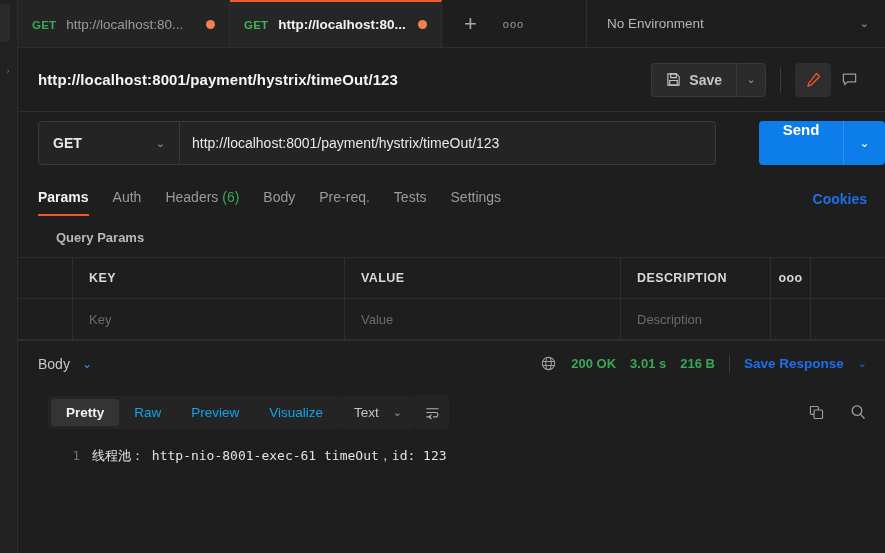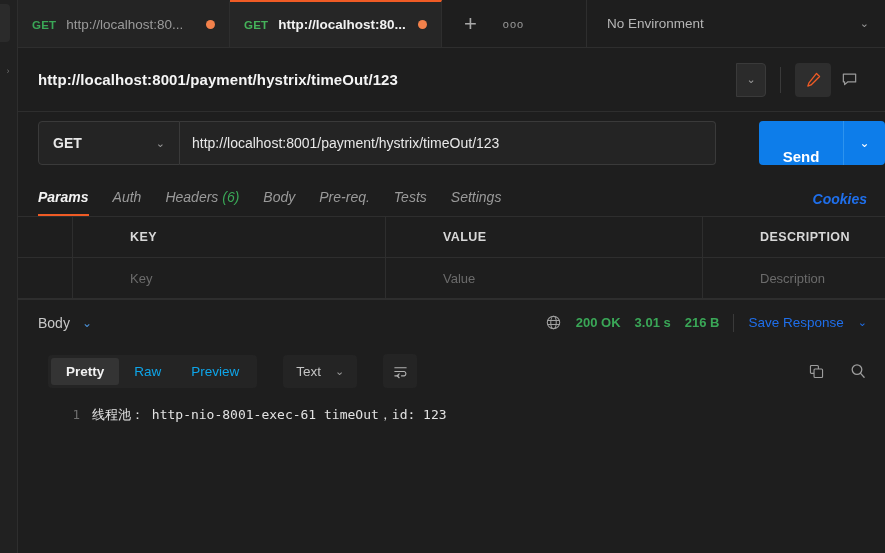--- a/index.html
+++ b/index.html
@@ -115,52 +115,51 @@
     flex: 1 1 auto; height: 44px; min-width: 0;
     display: flex; align-items: center; padding: 0 12px;
     background: #242424; border: 1px solid #3a3a3a; border-left: none;
     border-radius: 0 4px 4px 0;
     font-size: 14px; color: #e8e8e8;
     white-space: nowrap; overflow: hidden;
   }
   .sendgrp { display: flex; align-items: stretch; margin-left: 12px; }
   .btn-send {
     width: 84px; height: 44px;
-    display: flex; align-items: flex-end; justify-content: center;
+    display: flex; align-items: flex-start; justify-content: center;
     background: #0d7dea; border-radius: 4px 0 0 4px; cursor: pointer; margin-left: 31px;
   }
   .btn-send span { font-size: 15px; font-weight: bold; color: #fff; }
   .btn-send-caret {
     width: 42px; height: 44px;
     display: flex; align-items: center; justify-content: center;
     background: #0d7dea; border-left: 1px solid #2d93ee;
     border-radius: 0 4px 4px 0; cursor: pointer;
   }
   .btn-send-caret .chev { color: #fff; font-size: 12px; }
 
   
   .reqtabs {
     flex: 0 0 42px; display: flex; align-items: flex-end;
     padding: 0 18px 0 20px; gap: 0;
     justify-content: space-between;
-    font-style: italic;
   }
   .reqtabs-left { display: flex; align-items: flex-end; gap: 24px; }
   .rt {
     font-size: 14px; color: #9a9a9a; padding-bottom: 9px;
     border-bottom: 2px solid transparent; cursor: pointer; white-space: nowrap;
   }
   .rt.active { color: #f2f2f2; font-weight: bold; border-bottom-color: #ef5b25; }
   .rt .cnt { color: #3aa757; }
   .cookies { font-size: 14px; font-weight: bold; color: #1f6feb; padding-bottom: 9px; cursor: pointer; }
 
   
   .qp-label { padding: 14px 0 12px 38px; font-size: 13px; font-weight: bold; color: #b9b9b9; }
   .ptable { border-top: 1px solid #2e2e2e; }
-  .prow { display: flex; align-items: stretch; border-bottom: 1px solid #2e2e2e; height: 41px; gap: 41px; }
+  .prow { display: flex; align-items: stretch; border-bottom: 1px solid #2e2e2e; height: 41px; }
   .pcell {
     display: flex; align-items: center; padding: 0 0 0 16px;
     border-right: 1px solid #2e2e2e; font-size: 13px;
   }
   .pcell.chk { width: 55px; flex: 0 0 55px; padding: 0; }
   .pcell.key { width: 272px; flex: 0 0 272px; }
   .pcell.val { width: 276px; flex: 0 0 276px; }
   .pcell.desc { width: 150px; flex: 0 0 150px; }
   .pcell.more { width: 40px; flex: 0 0 40px; justify-content: center; padding: 0; color: #9a9a9a; font-size: 10px; letter-spacing: 1px; }
   .pcell.bulk { flex: 1 1 auto; border-right: none; font-size: 13px; font-weight: bold; color: #f0f0f0; padding-left: 12px; }
@@ -171,27 +170,27 @@
   .respbar {
     flex: 0 0 46px; display: flex; align-items: center; justify-content: space-between;
     padding: 0 18px 0 20px; border-top: 1px solid #2e2e2e;
   }
   .bodysel { display: flex; align-items: center; gap: 12px; cursor: pointer; }
   .bodysel .bl { font-size: 14px; color: #c8c8c8; }
   .bodysel .chev { color: #4a8fd4; font-size: 12px; }
   .respmeta { display: flex; align-items: center; gap: 14px; }
   .respmeta .stat { font-size: 13px; color: #3aa757; font-weight: bold; }
   .respmeta .sep { width: 1px; height: 18px; background: #3a3a3a; }
-  .saveresp { font-size: 13.5px; font-weight: normal; color: #1f6feb; cursor: pointer; }
+  .saveresp { font-size: 13.5px; font-weight: bold; color: #1f6feb; cursor: pointer; }
 
   .viewbar {
     flex: 0 0 52px; display: flex; align-items: center; justify-content: space-between;
     padding: 0 18px 0 30px;
   }
-  .viewleft { display: flex; align-items: center; gap: 26px; }
+  .viewleft { display: flex; align-items: center; gap: 0; }
   .segs { display: flex; align-items: center; background: #242424; border-radius: 4px; padding: 3px; }
   .seg {
     padding: 6px 15px; font-size: 13.5px; color: #0ea5e9;
     border-radius: 3px; cursor: pointer; white-space: nowrap;
   }
   .seg.active { background: #343434; color: #f2f2f2; font-weight: bold; }
   .textsel {
     display: flex; align-items: center; gap: 14px;
     background: #242424; border-radius: 4px; padding: 9px 13px; cursor: pointer;
   }
@@ -243,20 +242,30 @@
       <div class="envsel">
         <span class="envname">No Environment</span>
         <span class="chev">⌄</span>
       </div>
     </div>
 
     <div class="titlebar">
       <div class="req-title">http://localhost:8001/payment/hystrix/timeOut/123</div>
       <div class="titlebar-right">
         <div class="savegrp">
+          <div class="btn-save">
+            <span>
+              <svg width="15" height="15" viewBox="0 0 16 16" fill="none" stroke="#c6c6c6" stroke-width="1.2">
+                <path d="M2 2h9l3 3v9H2z"></path>
+                <path d="M5 2h6v4H5z"></path>
+                <path d="M4 9h8v5H4z"></path>
+              </svg>
+            </span>
+            <span class="lbl">Save</span>
+          </div>
           <div class="btn-save-caret">
             <span class="chev">⌄</span>
           </div>
         </div>
         <div class="vsep"></div>
         <div class="iconbtn sel">
           <span>
             <svg width="17" height="17" viewBox="0 0 18 18" fill="none" stroke="#ef5b25" stroke-width="1.4" stroke-linejoin="round">
               <path d="M12.2 2.6l3.2 3.2-9 9L3 16l1.2-3.4z"></path>
             </svg>
@@ -294,20 +303,21 @@
         <div class="rt"><span>Auth</span></div>
         <div class="rt"><span>Headers</span> <span class="cnt">(6)</span></div>
         <div class="rt"><span>Body</span></div>
         <div class="rt"><span>Pre-req.</span></div>
         <div class="rt"><span>Tests</span></div>
         <div class="rt"><span>Settings</span></div>
       </div>
       <div class="cookies">Cookies</div>
     </div>
 
+    <div class="qp-label">Query Params</div>
     <div class="ptable">
       <div class="prow hdr">
         <div class="pcell chk"></div>
         <div class="pcell key">KEY</div>
         <div class="pcell val">VALUE</div>
         <div class="pcell desc">DESCRIPTION</div>
         <div class="pcell more">ooo</div>
       </div>
       <div class="prow body">
         <div class="pcell chk"></div>
@@ -340,20 +350,21 @@
         <span class="chev" style="color:#1f6feb">⌄</span>
       </div>
     </div>
 
     <div class="viewbar">
       <div class="viewleft">
         <div class="segs">
           <div class="seg active">Pretty</div>
           <div class="seg">Raw</div>
           <div class="seg">Preview</div>
+          <div class="seg">Visualize</div>
         </div>
         <div class="textsel">
           <span class="tl">Text</span>
           <span class="chev">⌄</span>
         </div>
         <div class="wrapbtn">
           <span>
             <svg width="17" height="17" viewBox="0 0 18 18" fill="none" stroke="#b0b0b0" stroke-width="1.2" stroke-linecap="round">
               <path d="M3 5h12M3 9h10a2.4 2.4 0 010 4.6h-3M3 13.6h4"></path>
               <path d="M7.6 11.6L5.4 13.6l2.2 2"></path>

